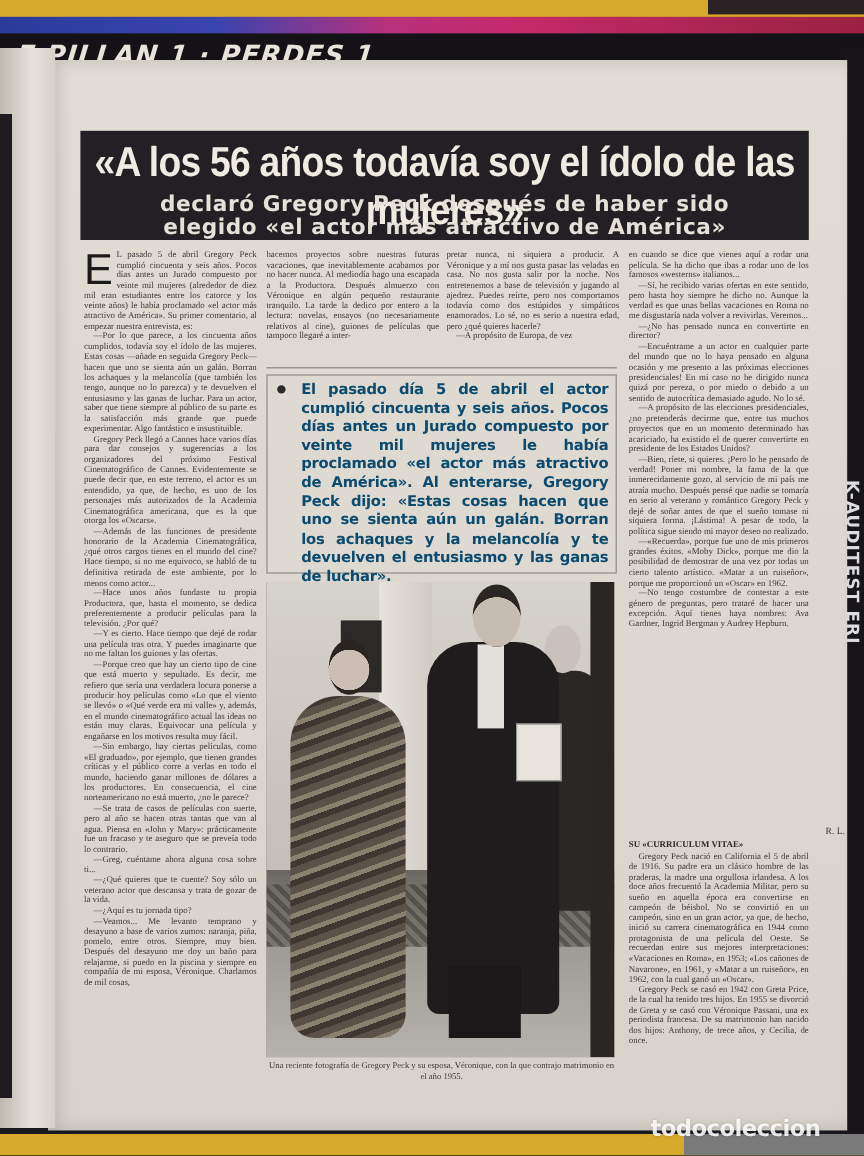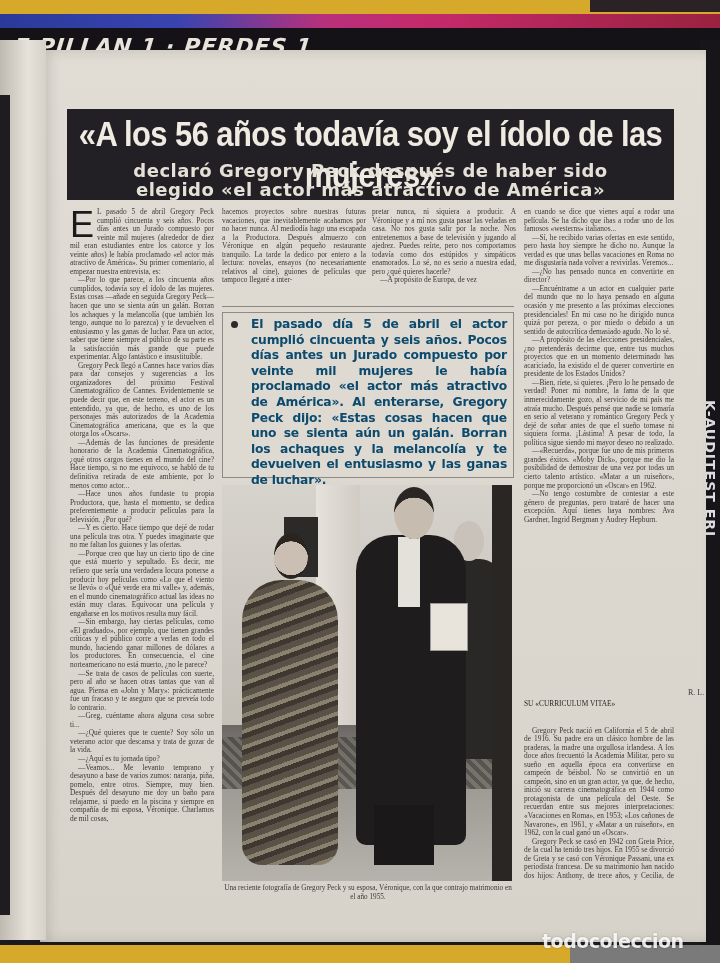--- a/index.html
+++ b/index.html
@@ -109,21 +109,21 @@
   <p>—Encuéntrame a un actor en cualquier parte del mundo que no lo haya pensado en alguna ocasión y me presento a las próximas elecciones presidenciales! En mi caso no he dirigido nunca quizá por pereza, o por miedo o debido a un sentido de autocrítica demasiado agudo. No lo sé.</p>
   <p>—A propósito de las elecciones presidenciales, ¿no pretenderás decirme que, entre tus muchos proyectos que en un momento determinado has acariciado, ha existido el de querer convertirte en presidente de los Estados Unidos?</p>
   <p>—Bien, ríete, si quieres. ¡Pero lo he pensado de verdad! Poner mi nombre, la fama de la que inmerecidamente gozo, al servicio de mi país me atraía mucho. Después pensé que nadie se tomaría en serio al veterano y romántico Gregory Peck y dejé de soñar antes de que el sueño tomase ni siquiera forma. ¡Lástima! A pesar de todo, la política sigue siendo mi mayor deseo no realizado.</p>
   <p>—«Recuerda», porque fue uno de mis primeros grandes éxitos. «Moby Dick», porque me dio la posibilidad de demostrar de una vez por todas un cierto talento artístico. «Matar a un ruiseñor», porque me proporcionó un «Oscar» en 1962.</p>
   <p>—No tengo costumbre de contestar a este género de preguntas, pero trataré de hacer una excepción. Aquí tienes haya nombres: Ava Gardner, Ingrid Bergman y Audrey Hepburn.</p>
 </div>
 
 <div class="sig">R. L.</div>
 
 <div class="col col4b">
-  <p style="text-indent:0;font-weight:normal;color:#2a2826;margin-bottom:18px;">SU «CURRICULUM VITAE»</p>
+  <p style="text-indent:0;font-weight:bold;color:#2a2826;margin-bottom:1px;">SU «CURRICULUM VITAE»</p>
   <p>Gregory Peck nació en California el 5 de abril de 1916. Su padre era un clásico hombre de las praderas, la madre una orgullosa irlandesa. A los doce años frecuentó la Academia Militar, pero su sueño en aquella época era convertirse en campeón de béisbol. No se convirtió en un campeón, sino en un gran actor, ya que, de hecho, inició su carrera cinematográfica en 1944 como protagonista de una película del Oeste. Se recuerdan entre sus mejores interpretaciones: «Vacaciones en Roma», en 1953; «Los cañones de Navarone», en 1961, y «Matar a un ruiseñor», en 1962, con la cual ganó un «Oscar».</p>
   <p>Gregory Peck se casó en 1942 con Greta Price, de la cual ha tenido tres hijos. En 1955 se divorció de Greta y se casó con Véronique Passani, una ex periodista francesa. De su matrimonio han nacido dos hijos: Anthony, de trece años, y Cecilia, de once.</p>
 </div>
 
 <div class="quote-box">
   <span class="bullet"></span>
   <div class="quote-text">El pasado día 5 de abril el actor cumplió cincuenta y seis años. Pocos días antes un Jurado compuesto por veinte mil mujeres le había proclamado «el actor más atractivo de América». Al enterarse, Gregory Peck dijo: «Estas cosas hacen que uno se sienta aún un galán. Borran los achaques y la melancolía y te devuelven el entusiasmo y las ganas de luchar».</div>
 </div>
 
 <div class="photo" title="Gregory Peck and his wife Véronique walking in formal attire">

